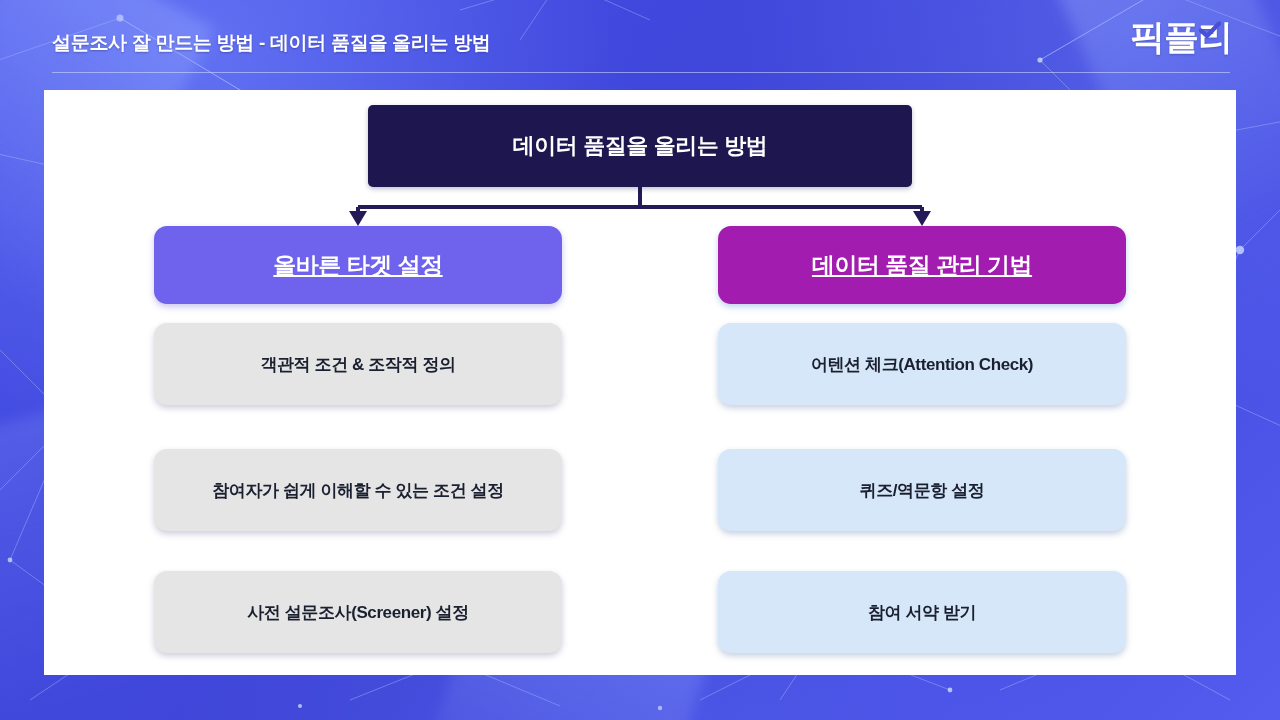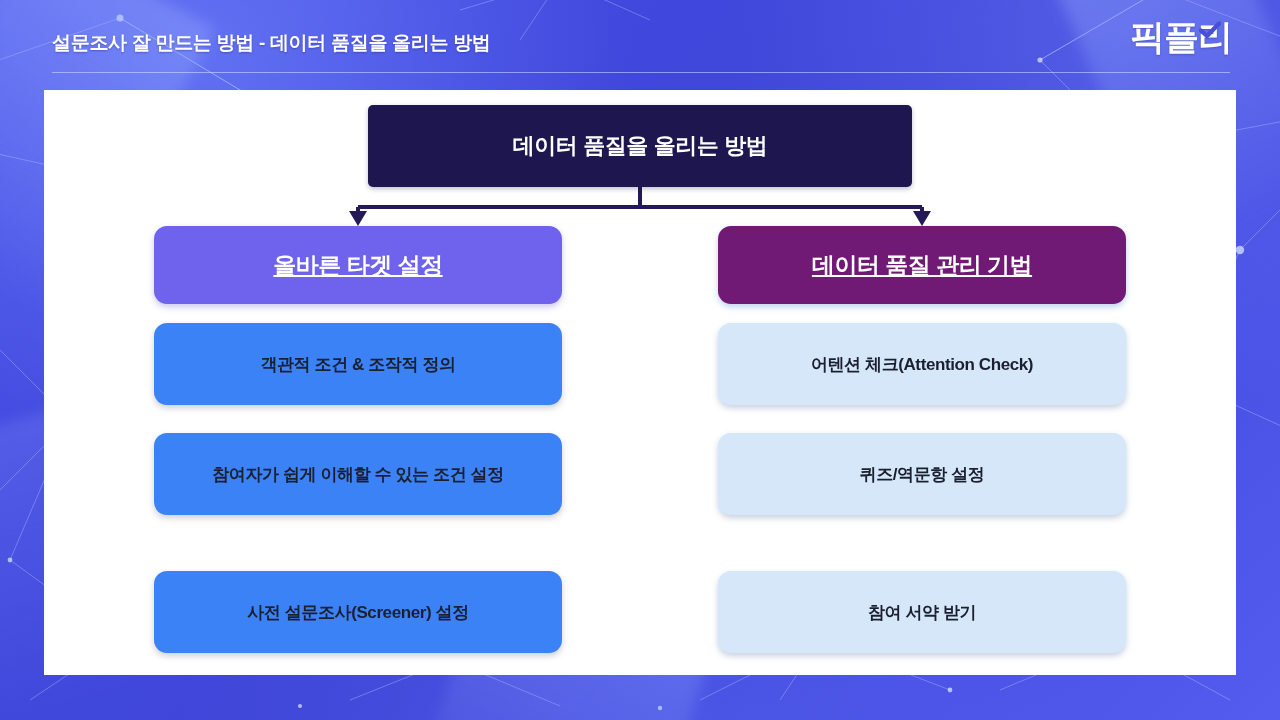--- a/index.html
+++ b/index.html
@@ -146,37 +146,37 @@
     border-radius: 13px;
   }
   .branch-head .node-label {
     color: #ffffff;
     font-size: 23px;
     font-weight: bold;
     letter-spacing: -0.5px;
     text-decoration: underline;
   }
   #branch-head-left  { left: 110px; top: 136px; background: #6f63ed; box-shadow: 0 3px 6px rgba(80,70,200,0.30); }
-  #branch-head-right { left: 674px; top: 136px; background: #701a75; box-shadow: 0 3px 6px rgba(40,110,200,0.30); }
+  #branch-head-right { left: 674px; top: 136px; background: #a21caf; box-shadow: 0 3px 6px rgba(40,110,200,0.30); }
 
   
   .leaf {
     width: 408px; height: 82px;
     border-radius: 13px;
   }
   .leaf .node-label {
     font-size: 17px;
     font-weight: bold;
     color: #1b2030;
     letter-spacing: -0.4px;
   }
-  .leaf.left  { left: 110px; background: #3b82f6; box-shadow: 0 3px 6px rgba(90,90,140,0.30); align-items: center; }
+  .leaf.left  { left: 110px; background: #e5e5e5; box-shadow: 0 3px 6px rgba(90,90,140,0.30); align-items: center; }
   .leaf.right { left: 674px; background: #d6e7f9; box-shadow: 0 3px 6px rgba(70,100,150,0.30); }
   .row1 { top: 233px; }
-  .row2 { top: 343px; }
+  .row2 { top: 359px; }
   .row3 { top: 481px; }
 </style>
 </head>
 <body>
 
 <div id="slide">
 
   <svg id="net" viewBox="0 0 1280 720" preserveAspectRatio="none">
     <g stroke="rgba(175,192,255,0.42)" stroke-width="1" fill="none">
       <path d="M-30 70 L120 18 L250 96 L120 18"></path>

